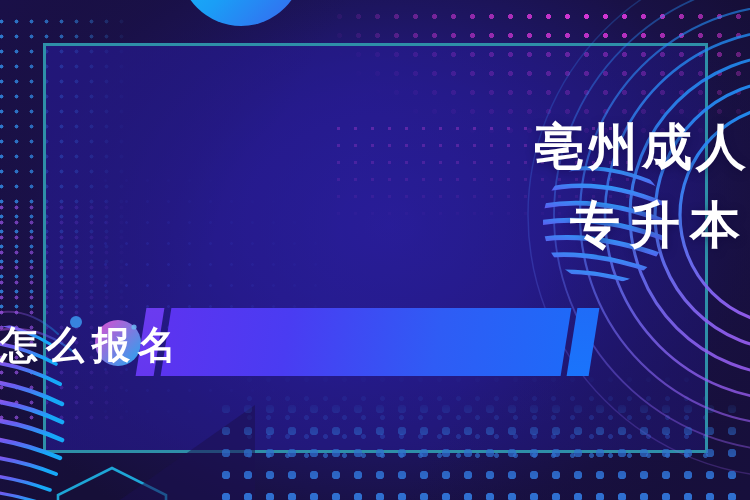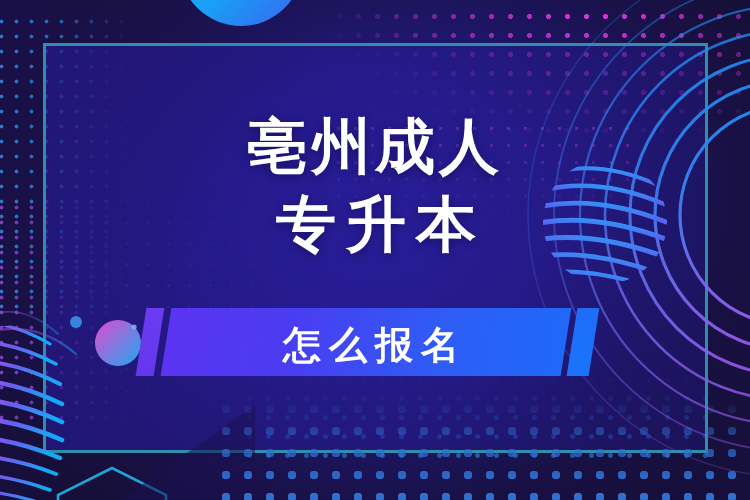--- a/index.html
+++ b/index.html
@@ -92,40 +92,41 @@
   .layer{position:absolute;inset:0;width:750px;height:500px;}
   
   .title-wrap{
     position:absolute;left:0;top:108px;width:750px;
     text-align:center;z-index:40;
     pointer-events:none;
   }
   .title-line{
     color:#ffffff;
     font-weight:700;
-    font-size:60px;
+    font-size:50px;
     line-height:78px;
     letter-spacing:4px;
     text-shadow:0 2px 10px rgba(10,5,50,.45);
+    text-align:right;
   }
   .title-line.l2{letter-spacing:10px;margin-left:12px;}
   
   .sub-wrap{position:absolute;left:0;top:286px;width:750px;height:112px;z-index:45;}
   .sub-stripe,.sub-bar{
     position:absolute;top:22px;height:68px;
     transform:skewX(-9deg);
   }
   .sub-stripe-l{left:141px;width:18px;
     background:linear-gradient(180deg,#6b3bf0,#6437ef);}
   .sub-bar{left:166px;width:400px;
     background:linear-gradient(90deg,#5b34f0 0%,#4a3cf2 30%,#2f5cf5 68%,#1f69f8 100%);}
   .sub-stripe-r{left:572px;width:22px;
     background:linear-gradient(180deg,#1f6cf8,#1a74fb);}
   .sub-text{
-    position:absolute;left:0;top:34px;width:750px;text-align:center;
+    position:absolute;left:0;top:34px;width:750px;
     color:#ffffff;font-size:38px;font-weight:700;letter-spacing:8px;
     z-index:46;
   }
 </style>
 </head>
 <body>
 
 <div id="banner">
 
   <div class="bg-base"></div>

